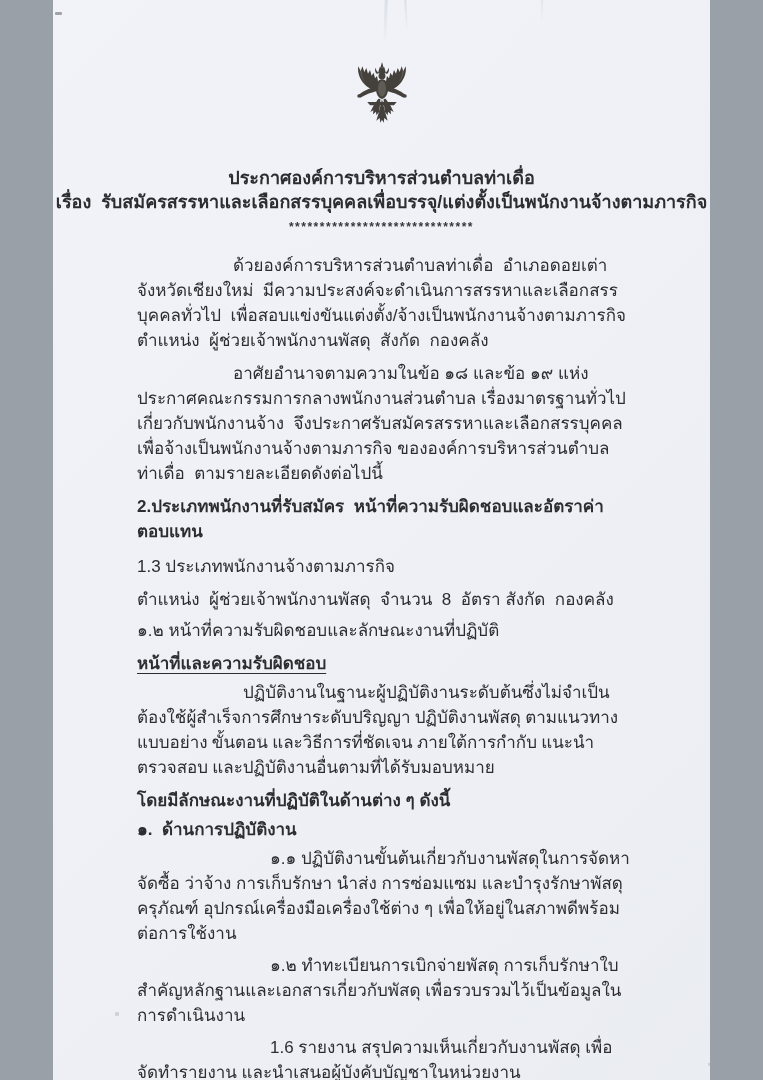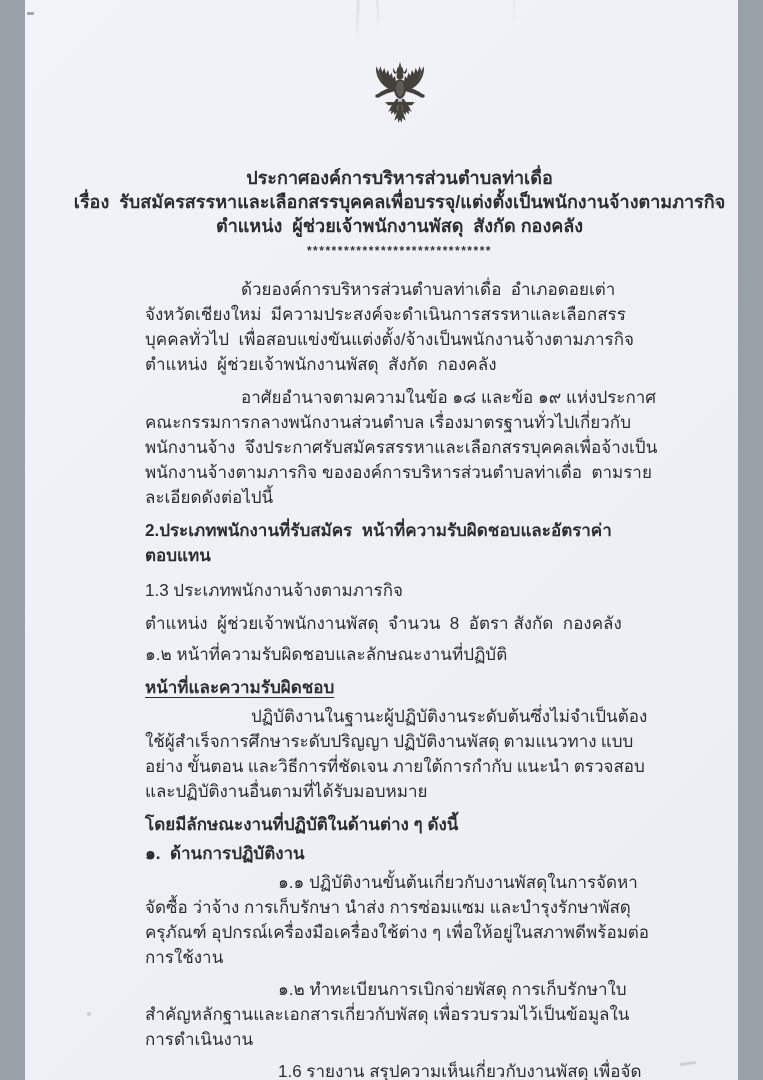--- a/index.html
+++ b/index.html
@@ -1,25 +1,24 @@
 <!DOCTYPE html>
 <html><head>
 <meta charset="utf-8">
 <style>
   html,body{margin:0;padding:0;background:#9aa0a8;}
   .page{
     position:relative;
-    width:713px;height:1080px;
+    width:657px;height:1080px;
     margin:0 auto;
     background:linear-gradient(135deg,#f1f3f8 0%,#eef0f5 55%,#eaedf2 100%);
     font-family:"Liberation Sans","DejaVu Sans",sans-serif;
     color:#2d2d31;
     overflow:hidden;
     box-sizing:border-box;
-    padding-left:36px;
   }
   
   .crease{position:absolute;background:linear-gradient(to bottom,#c9ced9,rgba(201,206,217,0));opacity:.55;}
   .crease.c1{left:331px;top:0;width:3px;height:44px;transform:rotate(2deg);}
   .crease.c2{left:352px;top:0;width:2px;height:30px;transform:rotate(-3deg);}
   .crease.c3{left:488px;top:0;width:2px;height:22px;opacity:.35;}
   .speck{position:absolute;background:#8d9097;border-radius:1px;}
   .s1{left:2px;top:12px;width:7px;height:3px;opacity:.8;}
   .s2{left:688px;top:201px;width:4px;height:3px;opacity:.35;}
   .s3{left:62px;top:1012px;width:4px;height:4px;opacity:.3;}
@@ -83,21 +82,20 @@
         <path d="M60 30 C64 31 66 36 66 42 C66 48 63.5 52.5 60 54 C56.5 52.5 54 48 54 42 C54 36 56 31 60 30 Z"></path>
         <path d="M33 30 C29 25.5 27 18.5 27.8 12.5 L30 17 C29.5 21.5 31 26.5 34.5 30.5 Z"></path>
         <path d="M87 30 C91 25.5 93 18.5 92.2 12.5 L90 17 C90.5 21.5 89 26.5 85.5 30.5 Z"></path>
       </g>
     </svg>
   </div>
 
   <div class="header">
     <div class="h-line">ประกาศองค์การบริหารส่วนตำบลท่าเดื่อ</div>
     <div class="h-line">เรื่อง  รับสมัครสรรหาและเลือกสรรบุคคลเพื่อบรรจุ/แต่งตั้งเป็นพนักงานจ้างตามภารกิจ</div>
-    <div class="h-line">ตำแหน่ง  ผู้ช่วยเจ้าพนักงานพัสดุ  สังกัด กองคลัง</div>
     <div class="stars">******************************</div>
   </div>
 
   <div class="content">
     <p class="para-indent">ด้วยองค์การบริหารส่วนตำบลท่าเดื่อ  อำเภอดอยเต่า  จังหวัดเชียงใหม่  มีความประสงค์จะดำเนินการสรรหาและเลือกสรรบุคคลทั่วไป  เพื่อสอบแข่งขันแต่งตั้ง/จ้างเป็นพนักงานจ้างตามภารกิจ ตำแหน่ง  ผู้ช่วยเจ้าพนักงานพัสดุ  สังกัด  กองคลัง</p>
     <p class="para-indent">อาศัยอำนาจตามความในข้อ ๑๘ และข้อ ๑๙ แห่งประกาศคณะกรรมการกลางพนักงานส่วนตำบล เรื่องมาตรฐานทั่วไปเกี่ยวกับพนักงานจ้าง  จึงประกาศรับสมัครสรรหาและเลือกสรรบุคคลเพื่อจ้างเป็นพนักงานจ้างตามภารกิจ ขององค์การบริหารส่วนตำบลท่าเดื่อ  ตามรายละเอียดดังต่อไปนี้</p>
 
     <p class="bold heading-1">2.ประเภทพนักงานที่รับสมัคร  หน้าที่ความรับผิดชอบและอัตราค่าตอบแทน</p>
     <p class="sub-item">1.3 ประเภทพนักงานจ้างตามภารกิจ</p>
     <p class="position-line">ตำแหน่ง  ผู้ช่วยเจ้าพนักงานพัสดุ  จำนวน  8  อัตรา สังกัด  กองคลัง</p>

